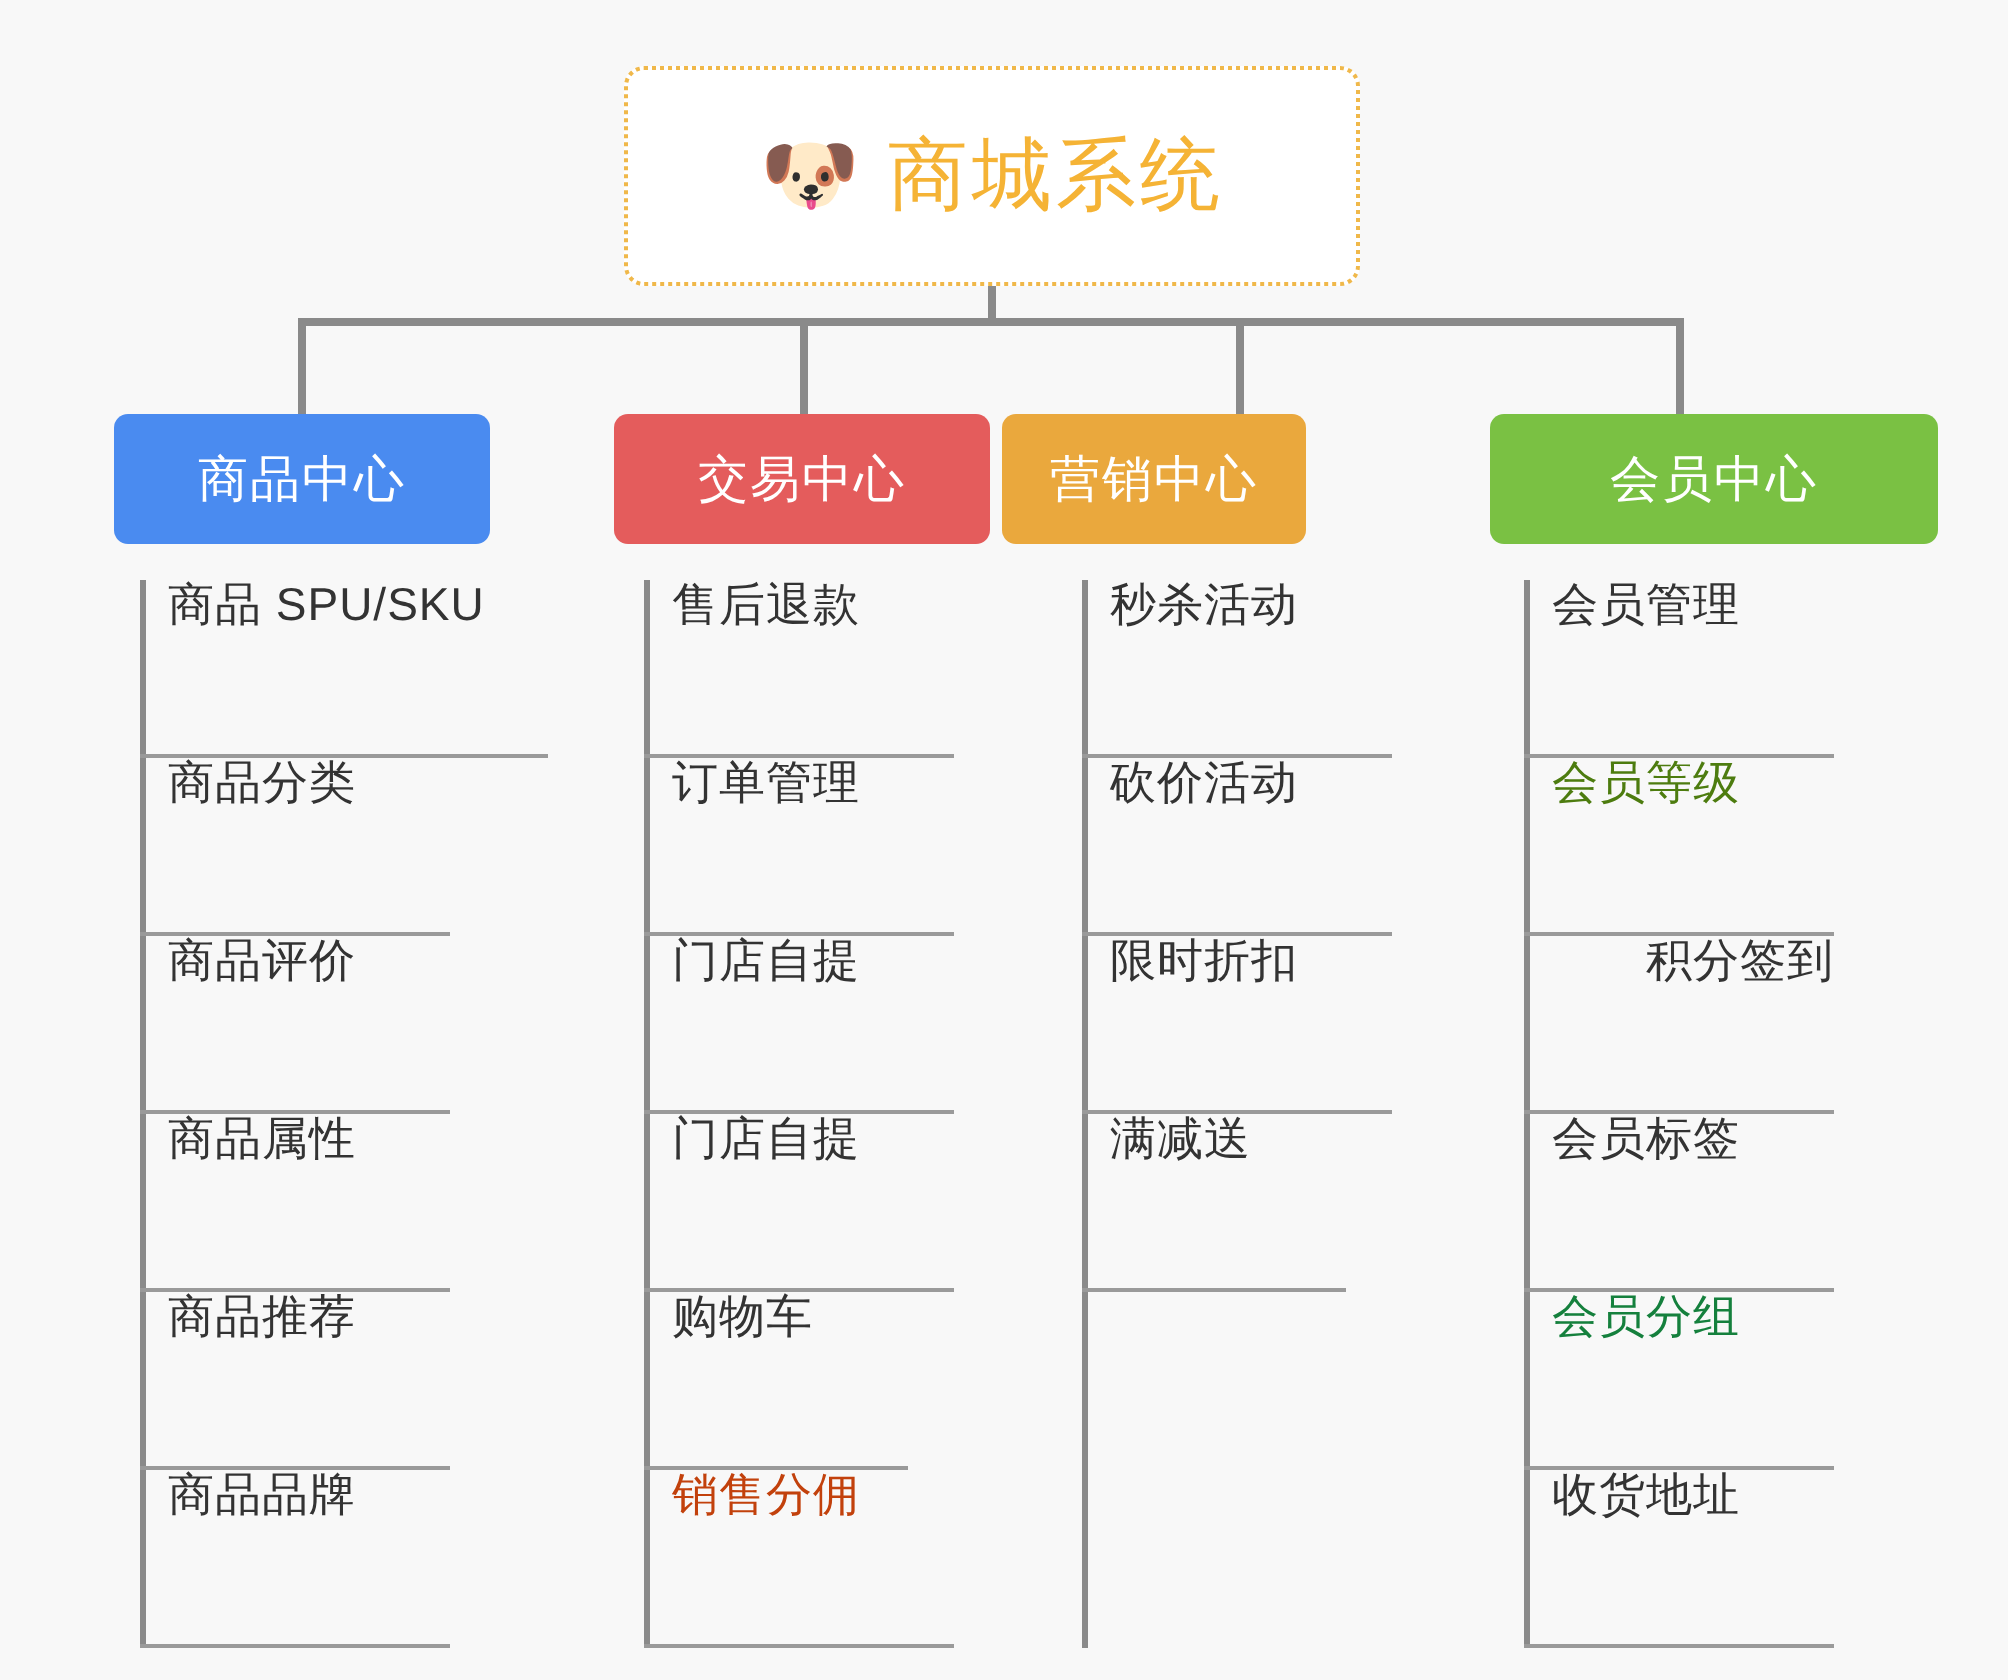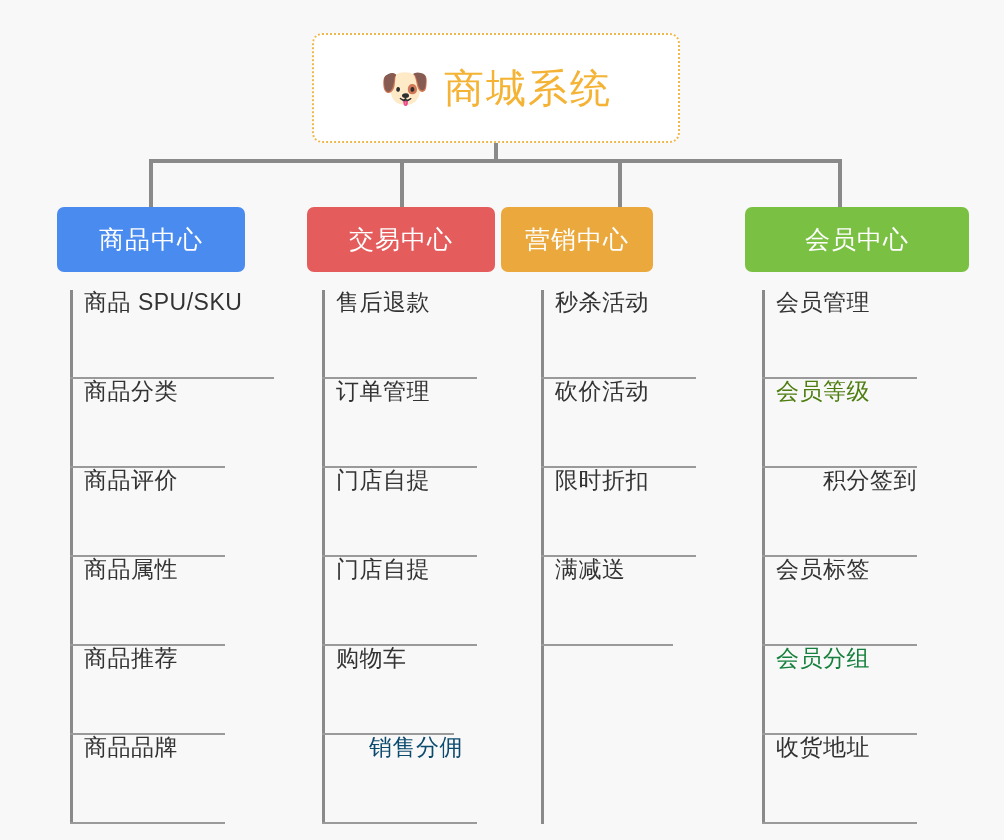--- a/index.html
+++ b/index.html
@@ -181,21 +181,21 @@
     </div>
     <div class="item">
       <span class="item-label" style="color: rgb(51, 51, 51);">门店自提</span>
       <span class="item-rule" style="width: 155px; background: rgb(154, 154, 154);"></span>
     </div>
     <div class="item">
       <span class="item-label" style="color: rgb(51, 51, 51);">购物车</span>
       <span class="item-rule" style="width: 132px; background: rgb(154, 154, 154);"></span>
     </div>
     <div class="item">
-      <span class="item-label" style="color: #0c4a6e; margin-left: 33px;">销售分佣</span>
+      <span class="item-label" style="color: #c2410c;">销售分佣</span>
       <span class="item-rule" style="width: 155px; background: rgb(154, 154, 154);"></span>
     </div>
   </div>
 
   <div class="col" style="left:541px;">
     <div class="col-trunk" style="background: rgb(138, 138, 138); height: 534px;"></div>
     <div class="item">
       <span class="item-label" style="color: rgb(51, 51, 51);">秒杀活动</span>
       <span class="item-rule" style="width: 155px; background: rgb(154, 154, 154);"></span>
     </div>

